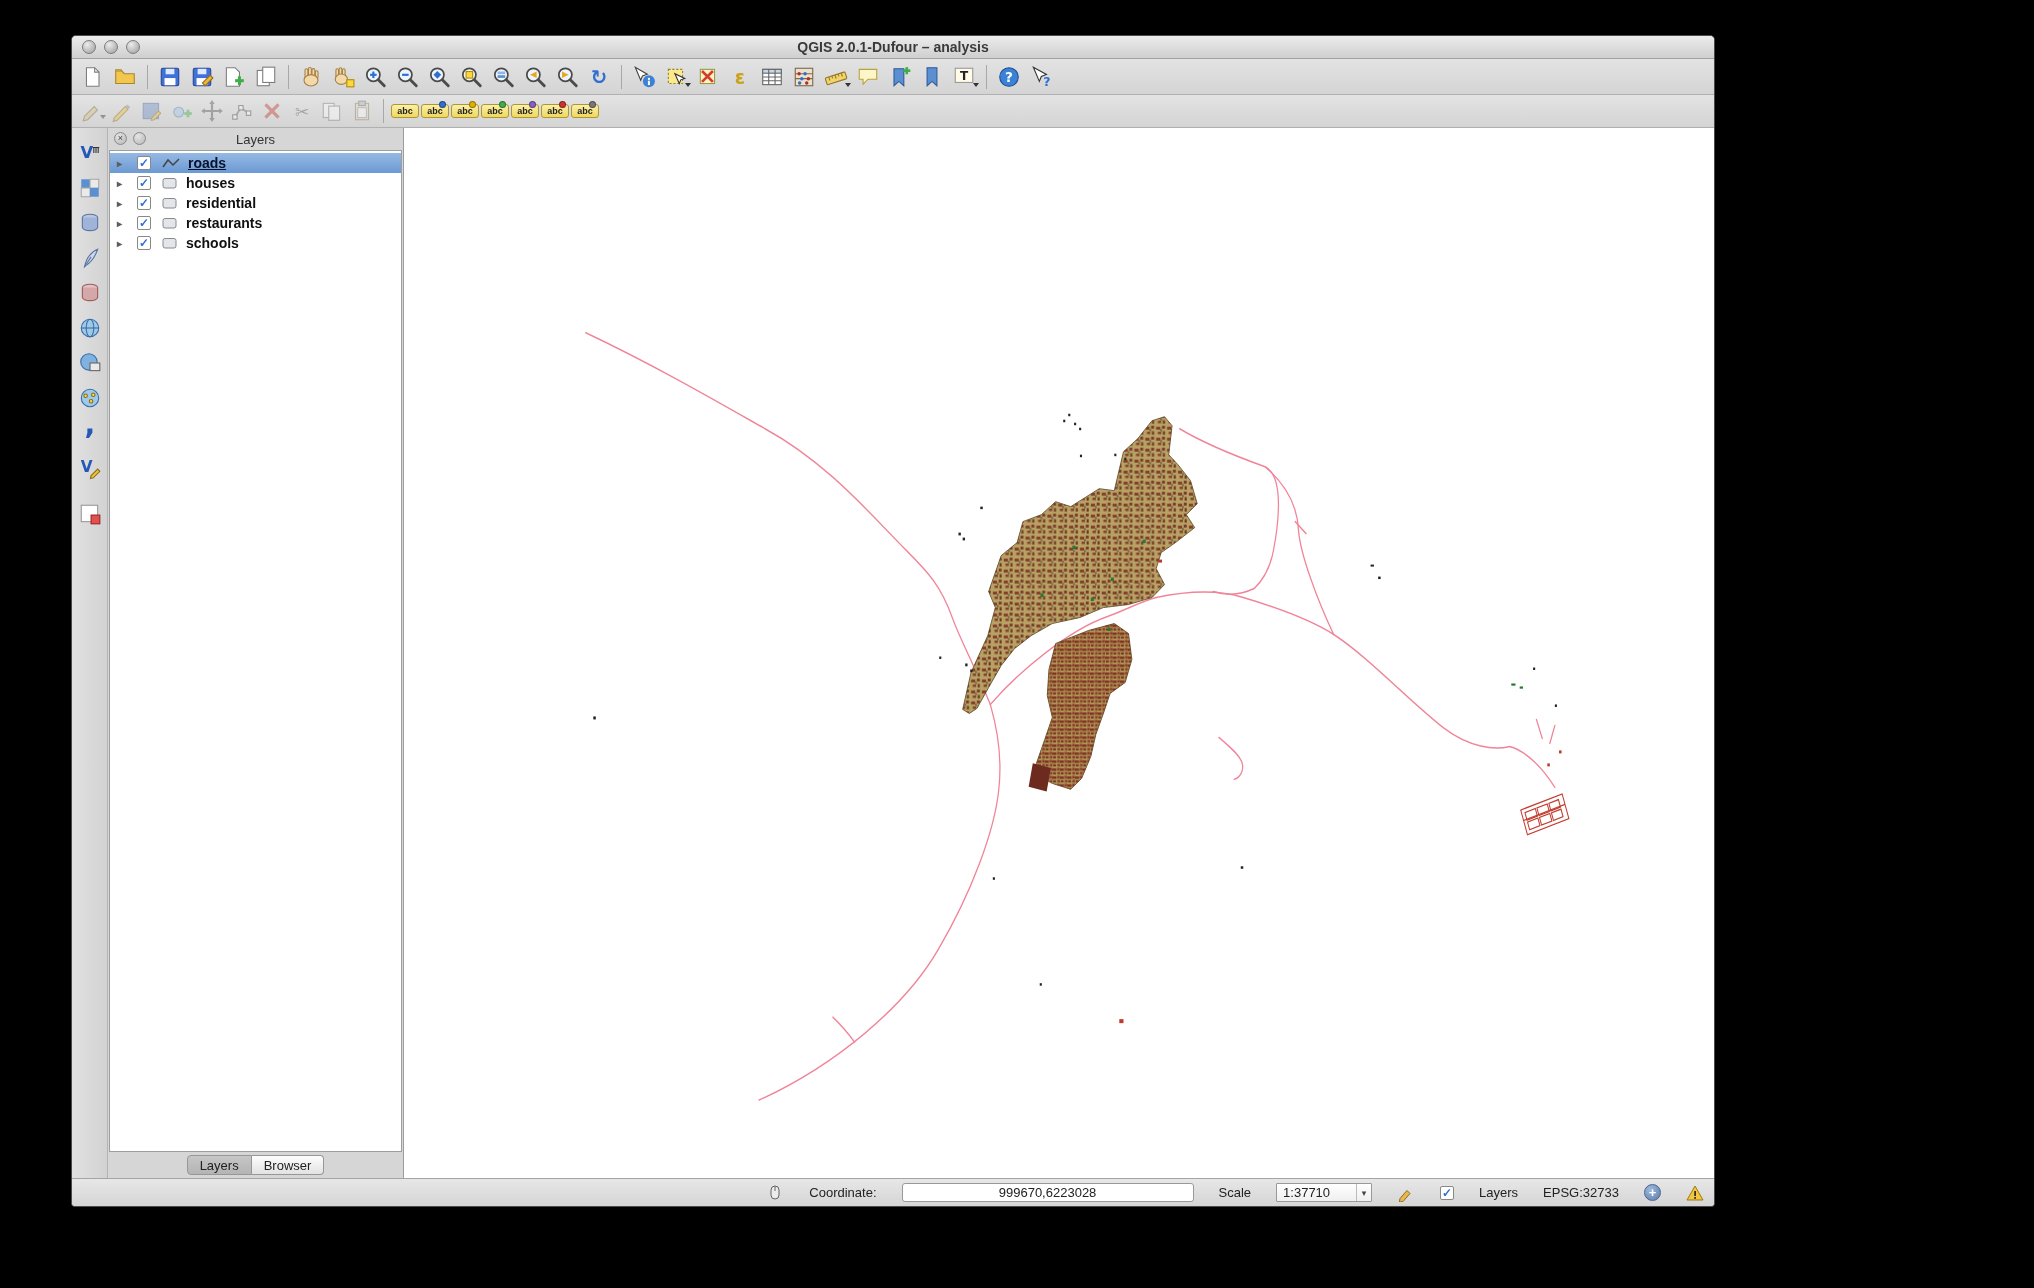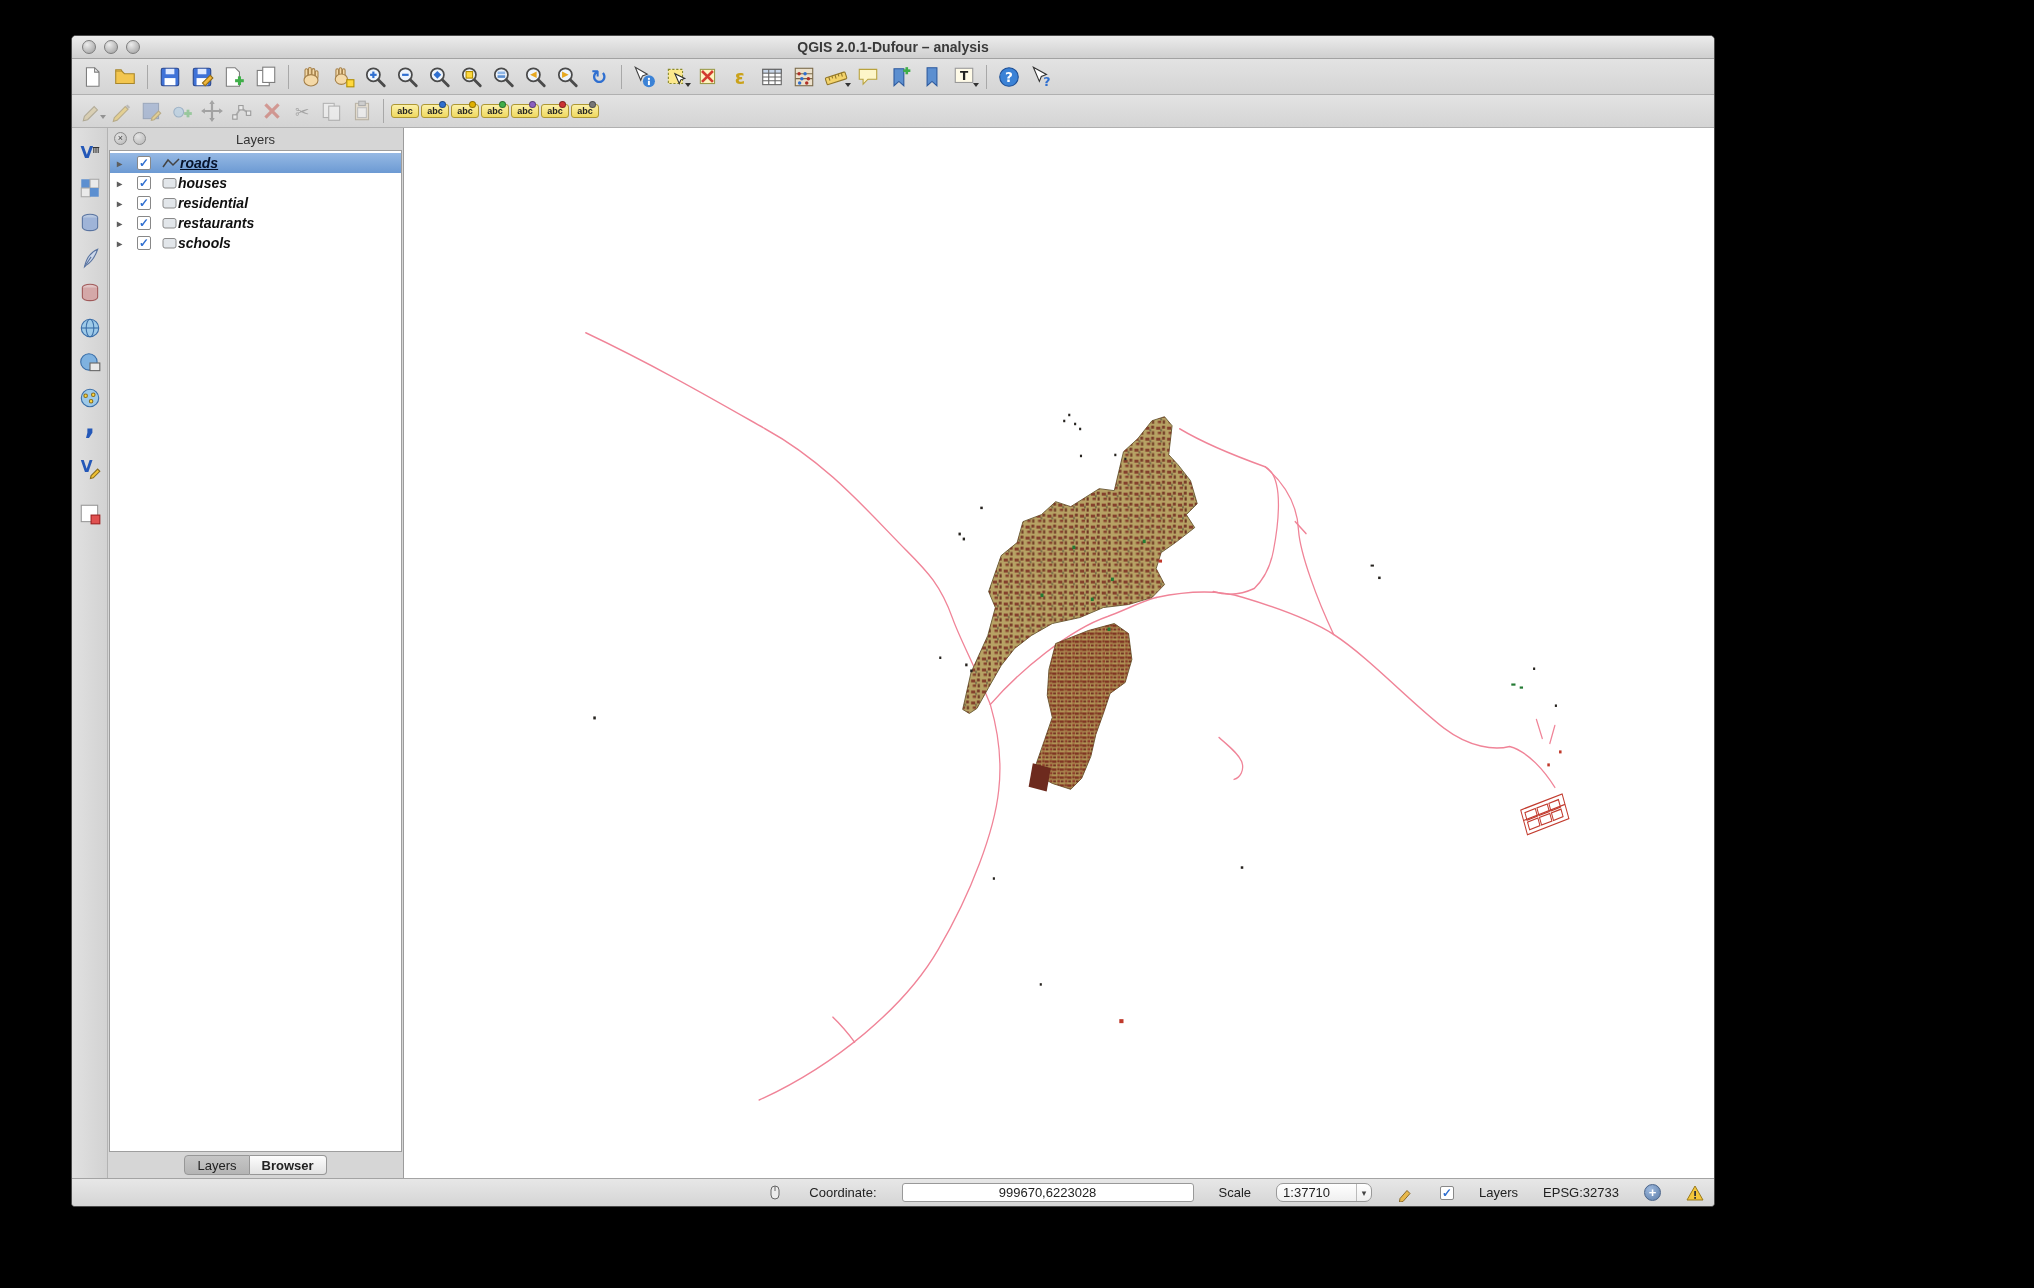--- a/index.html
+++ b/index.html
@@ -36,36 +36,36 @@
   .pbtn{ width:13px; height:13px; border-radius:50%; background:radial-gradient(circle at 35% 30%, #e5e5e5,#b5b5b5); border:1px solid #8a8a8a;
     font-size:9px; line-height:10px; text-align:center; color:#444;}
   .tree{ flex:1; background:#fff; border:1px solid #9e9e9e; margin:0 1px; padding-top:2px; overflow:hidden;}
   .row{ height:20px; display:flex; align-items:center; font-size:14px; font-weight:bold; color:#101010;}
   .row.sel{ background:linear-gradient(#96b9e4,#6c9ad3); }
   .row.sel .lbl{ text-decoration:underline; color:#06122b;}
   .tri{ width:11px; margin-left:7px; font-size:10px; color:#5e5e5e; flex:none;}
   .cb{ width:14px; height:14px; margin-left:9px; background:#fff; border:1px solid #888; border-radius:2px;
     font-size:12px; line-height:12px; text-align:center; color:#2f6fd0; font-weight:bold; flex:none;}
   .licon{ margin-left:11px; display:flex; flex:none;}
-  .lbl{ white-space:nowrap;font-style:italic;}
+  .lbl{ margin-left:8px; white-space:nowrap;}
   .ptabs{ height:26px; flex:none; display:flex; align-items:center; justify-content:center; padding:3px 0;}
   .ptab{ height:20px; padding:0 12px; font-size:13px; display:flex; align-items:center; border:1px solid #979797; color:#222;
     background:linear-gradient(#fdfdfd,#e2e2e2);}
   .ptab.first{ border-radius:4px 0 0 4px;}
-  .ptab.last{ border-radius:0 4px 4px 0; border-left:none;font-weight:bold;}
+  .ptab.last{ border-radius:0 4px 4px 0; border-left:none;}
   .ptab.active{ background:linear-gradient(#c6c6c6,#b4b4b4);}
 
   .map{ flex:1; position:relative; background:#ffffff; min-width:0;}
   .map svg{ position:absolute; inset:0; width:100%; height:100%; }
 
   .status{ height:28px; flex:none; background:linear-gradient(#e7e7e7,#d5d5d5); border-top:1px solid #a4a4a4;
     display:flex; align-items:center; font-size:13px; color:#222; padding:0 10px; gap:25px;}
   .cinput{ width:292px; height:19px; border:1px solid #999; border-radius:3px; text-align:center; font-size:13px;
     font-family:"Liberation Sans",sans-serif; background:#fff; color:#222;}
-  .scombo{ width:96px; height:19px; border:1px solid #999; border-radius:7px; background:linear-gradient(#ffffff,#efefef);
+  .scombo{ width:96px; height:19px; border:1px solid #999; border-radius:1px; background:linear-gradient(#ffffff,#efefef);
     display:flex; align-items:center; font-size:13px; padding-left:6px;}
   .scombo .arr{ margin-left:auto; width:15px; height:100%; display:flex; align-items:center; justify-content:center;
     font-size:9px; color:#444; border-left:1px solid #bbb;}
   .sbcb{ width:14px; height:14px; background:#fff; border:1px solid #888; border-radius:2px; font-size:12px;
     line-height:12px; text-align:center; color:#2f6fd0; font-weight:bold;}
   .crsbtn{ width:17px; height:17px; border-radius:50%; background:radial-gradient(circle at 35% 30%, #9db9de,#5d7da8);
     border:1px solid #4a648a; color:#fff; font-size:13px; line-height:15px; text-align:center; font-weight:bold;}
   .sicon{ display:flex; align-items:center;}
   .sicon svg{ width:18px; height:18px;}
 

